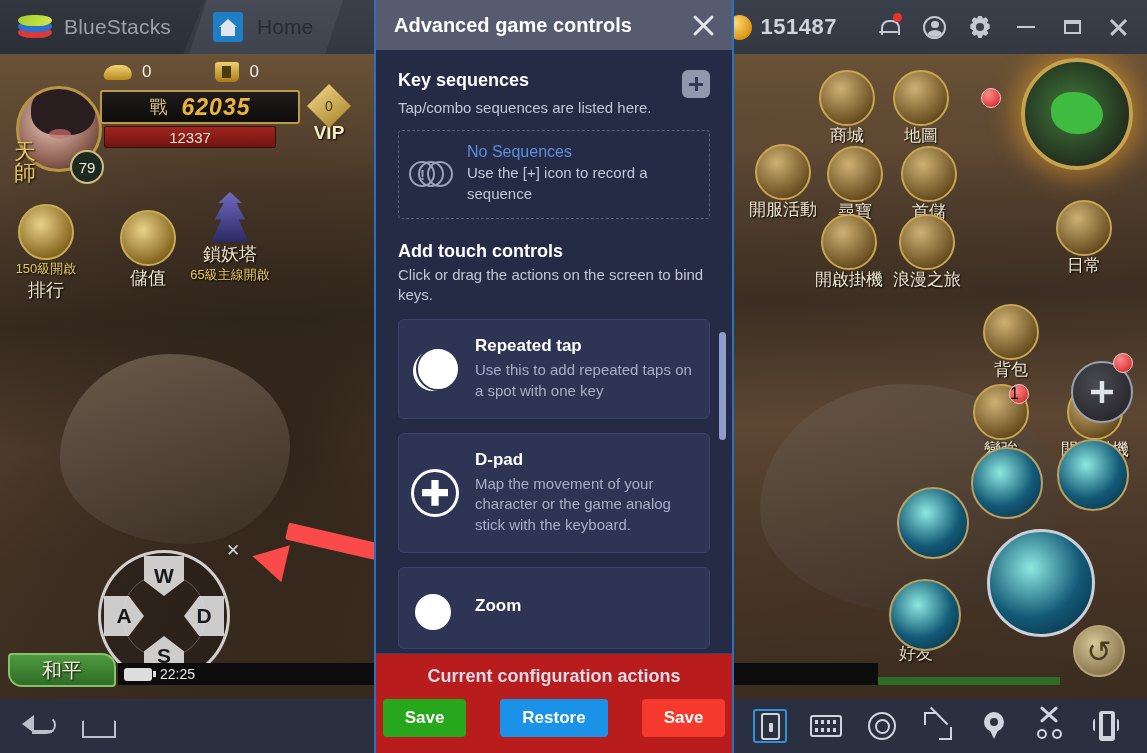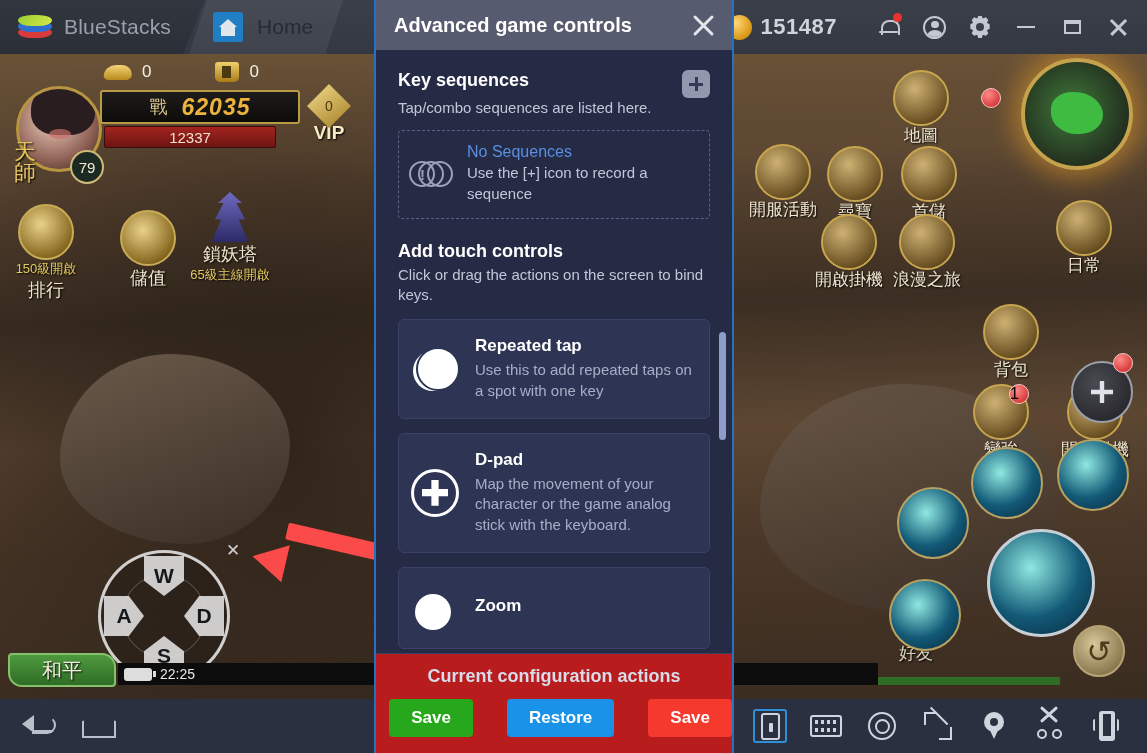--- a/index.html
+++ b/index.html
@@ -334,21 +334,21 @@
   .ic-zoom2::before{content:"";position:absolute;left:4px;top:10px;width:36px;height:36px;border-radius:50%;background:#ffffff;}
 
   .agc-scroll { position:absolute; right: 6px; top: 282px; width: 7px; height: 108px;
                 background:#8e9ccb; border-radius: 4px; }
 
   .agc-footer {
     flex: none; background:#b91c1c; border-top: 1px solid #3a4166;
     padding: 12px 0 16px 0; text-align:center;
   }
   .footer-title { color:#d8dcea; font-size:18px; font-weight:bold; margin-bottom: 12px; }
-  .footer-btns { display:flex; justify-content:flex-end; gap: 34px; }
+  .footer-btns { display:flex; justify-content:center; gap: 34px; }
   .fbtn { border:none; border-radius:4px; color:#fff; font-size:17px; font-weight:bold;
           padding: 9px 22px; cursor:pointer; font-family:"Liberation Sans",sans-serif; }
   .fbtn.save { background:#27a81c; }
   .fbtn.restore { background:#1a92e8; }
   .fbtn.clear { background:#f5392c; }
 </style>
 </head>
 <body>
 
 <div id="app">
@@ -459,20 +459,24 @@
     <div class="greenbar"></div>
     <div class="timebar">
       <div class="batt"></div>
       <div class="clock">22:25</div>
     </div>
     <div class="friends">好友</div>
 
     <div class="minimap"></div>
     <div class="notif-dot" style="right:146px;top:34px;"></div>
 
+    <div class="rbtn" style="right:272px;top:16px;">
+      <div class="ic"></div>
+      <div class="cap">商城</div>
+    </div>
     <div class="rbtn" style="right:198px;top:16px;">
       <div class="ic"></div>
       <div class="cap">地圖</div>
     </div>
     <div class="rbtn" style="right:330px;top:90px;">
       <div class="ic"></div>
       <div class="cap">開服活動</div>
     </div>
     <div class="rbtn" style="right:264px;top:92px;">
       <div class="ic"></div>

